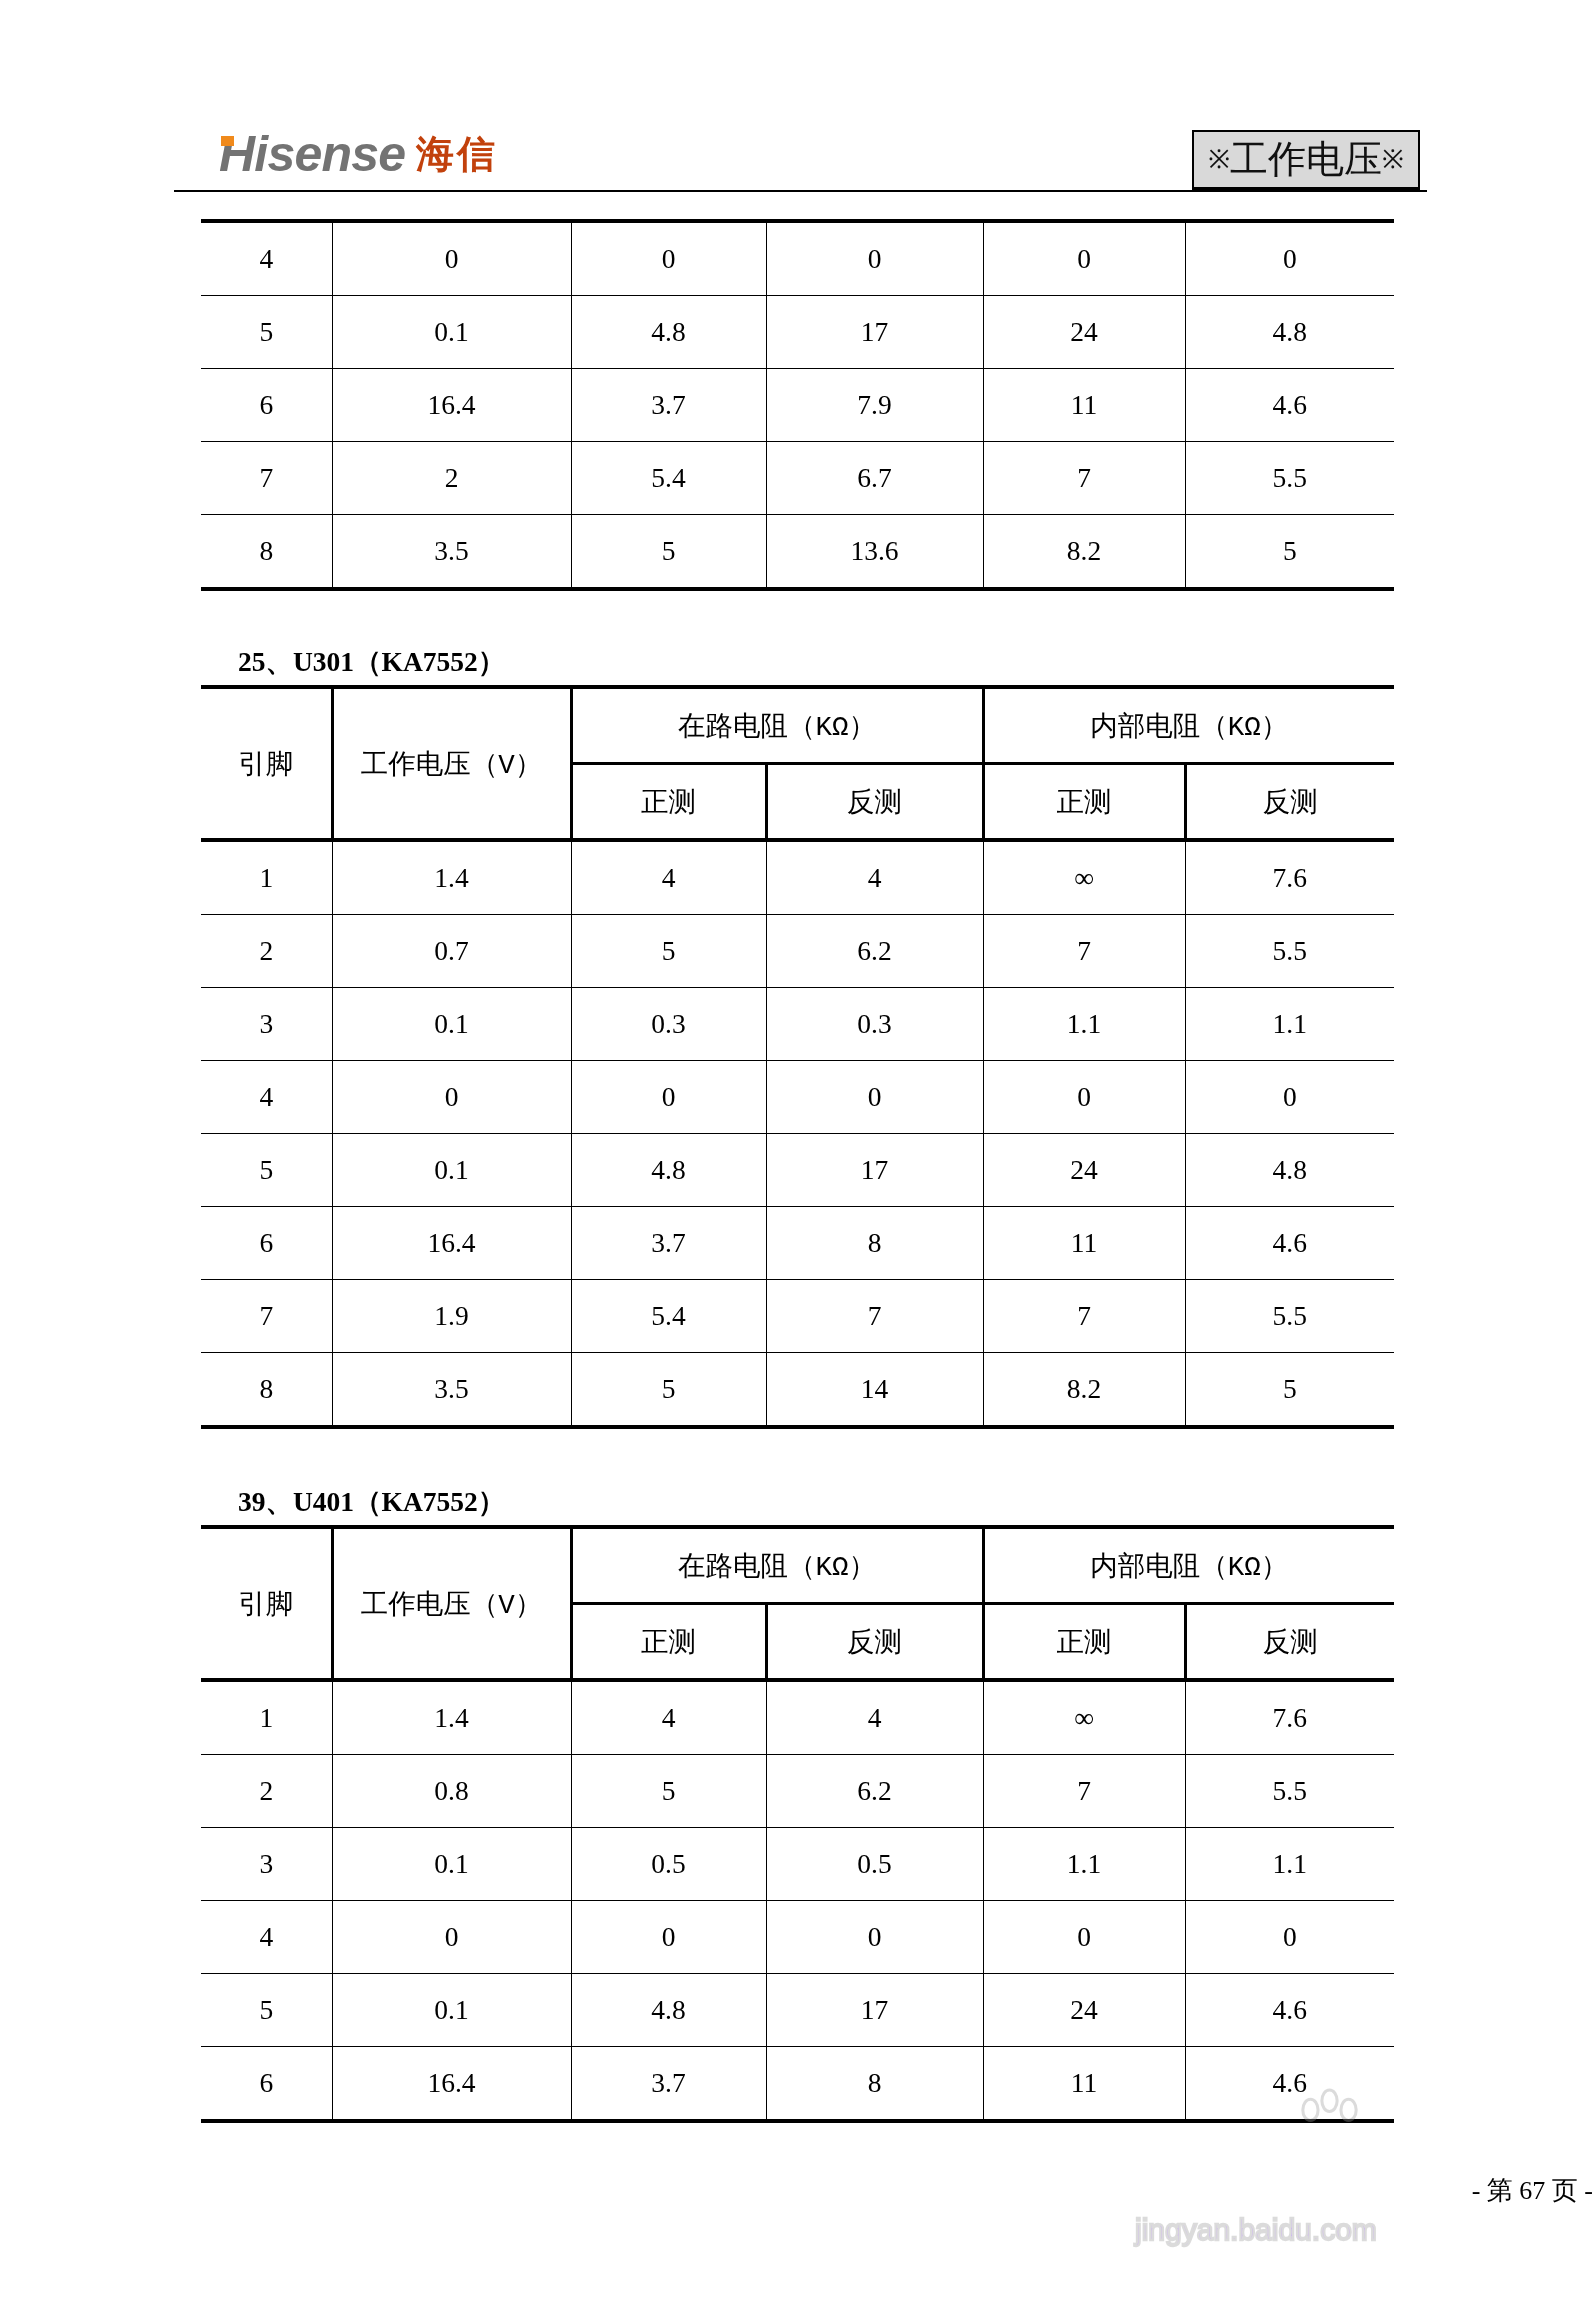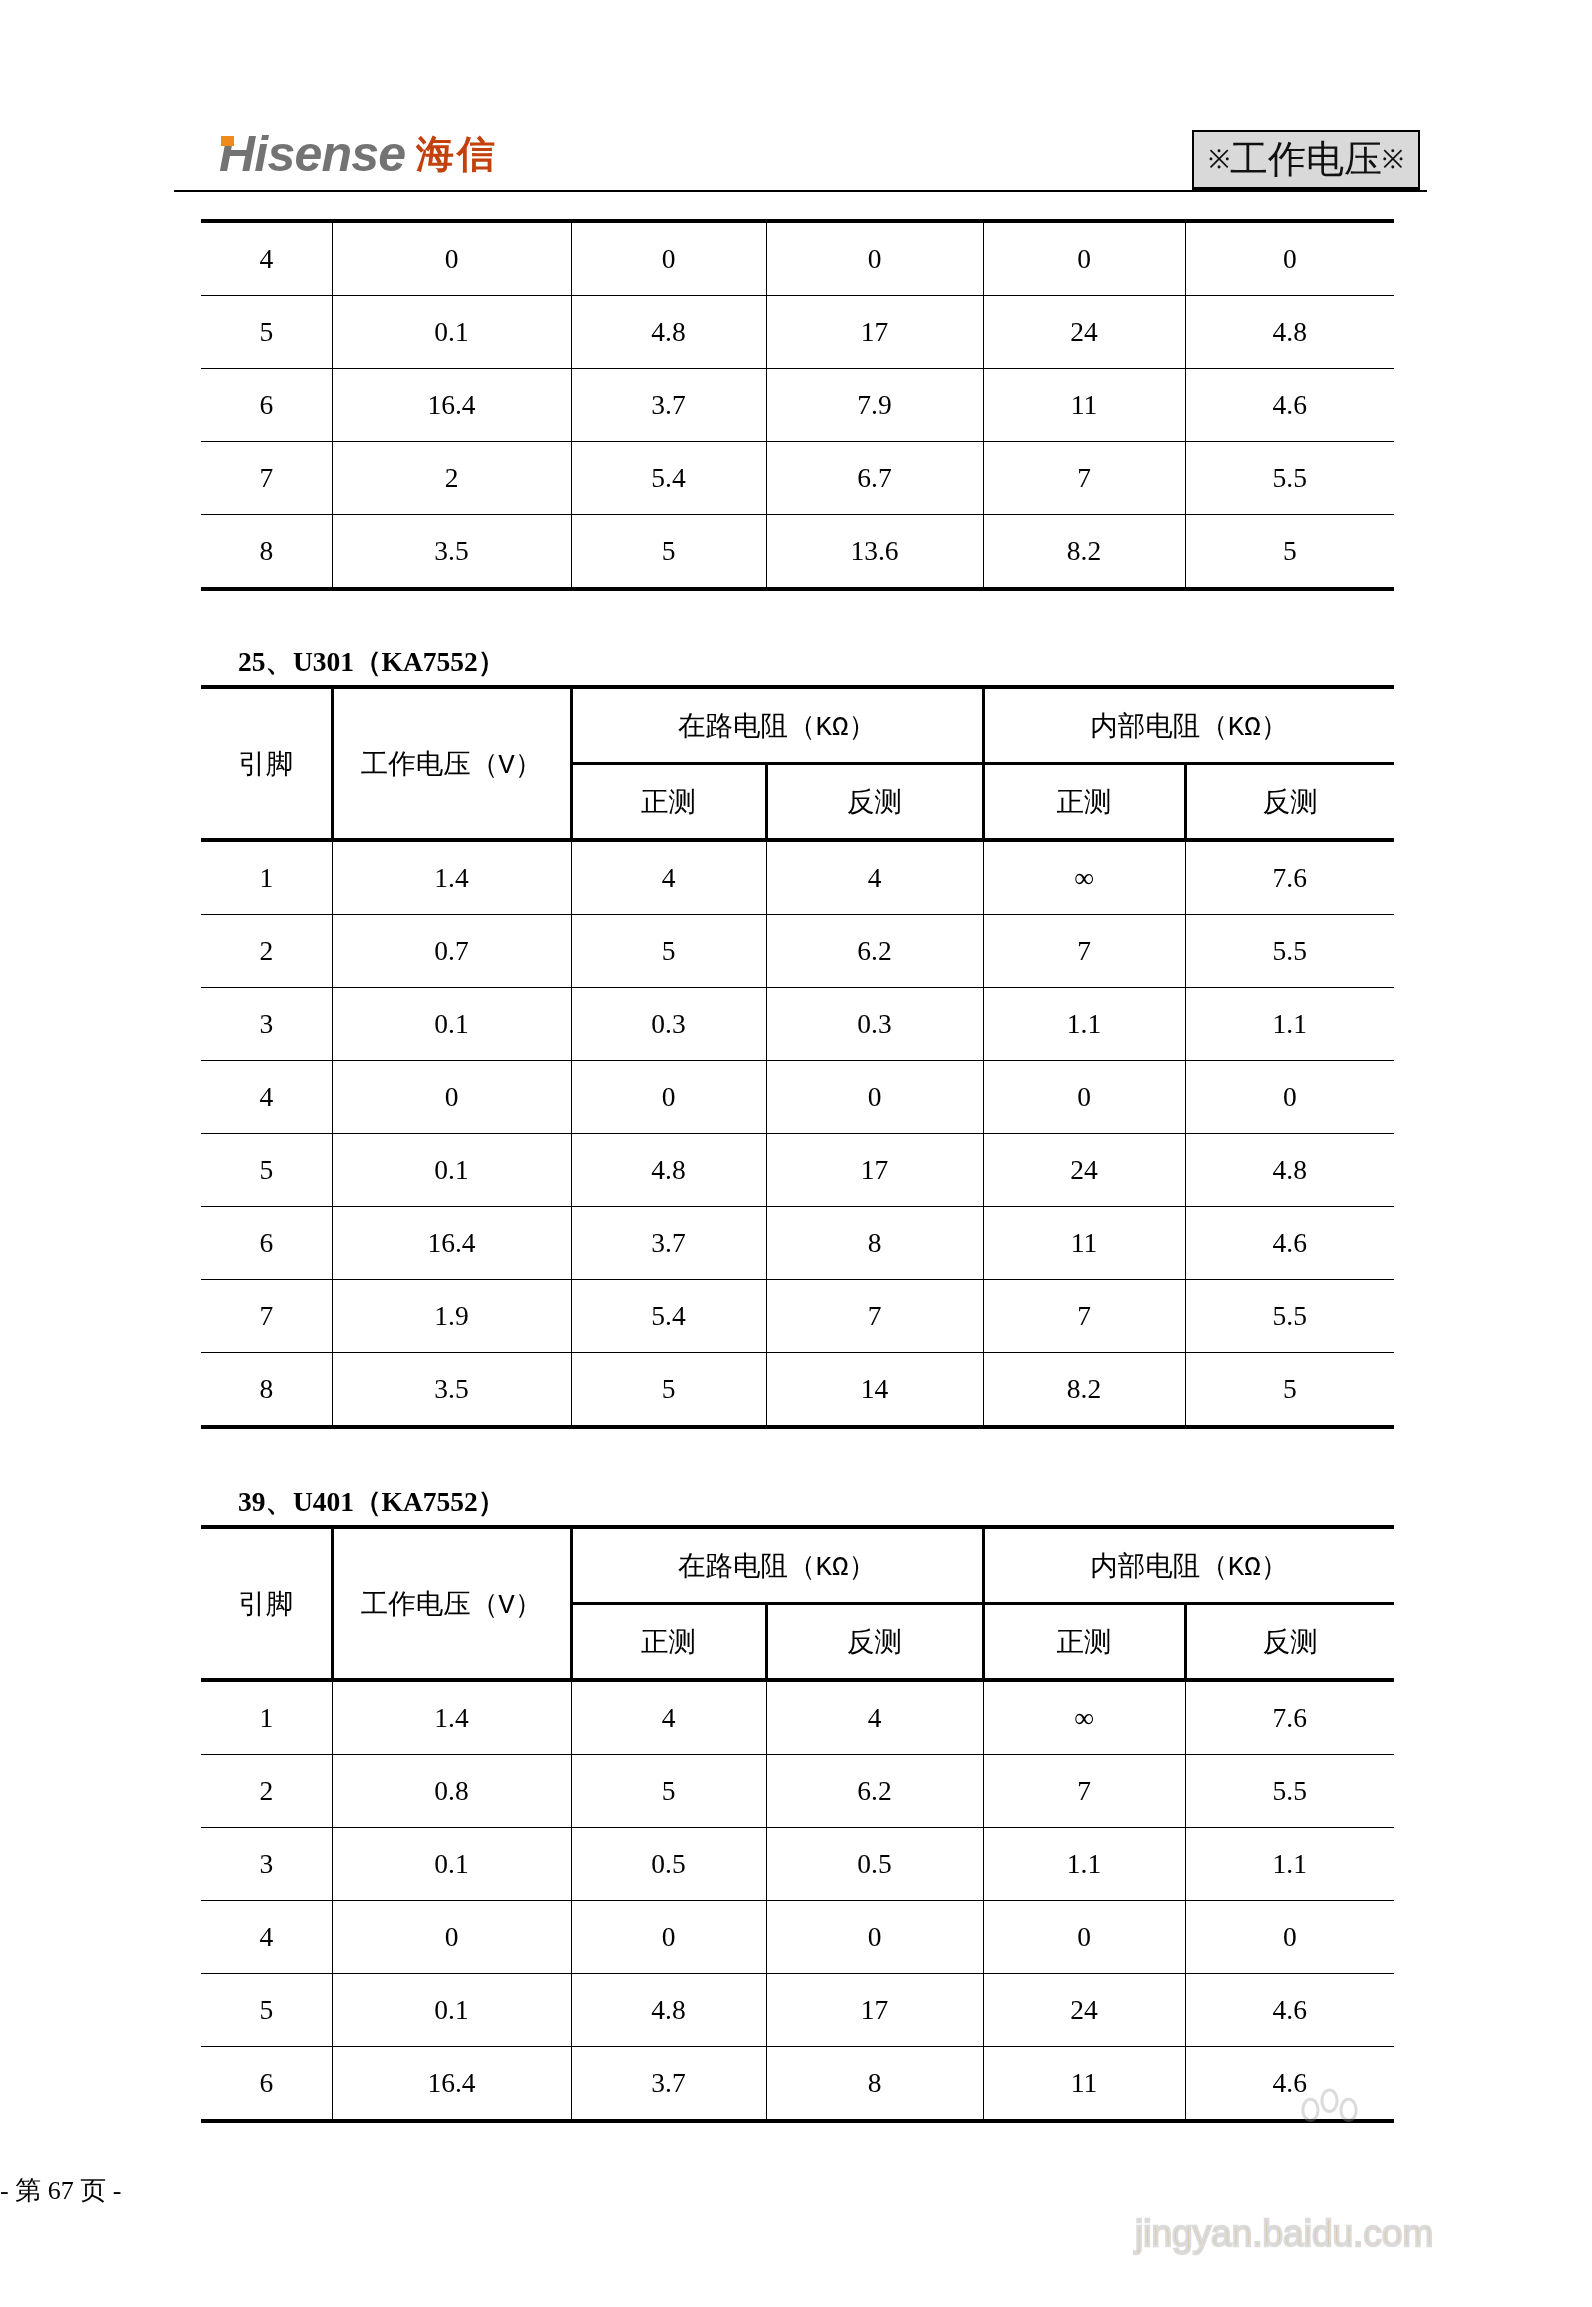--- a/index.html
+++ b/index.html
@@ -29,27 +29,27 @@
   table.grid td:first-child, table.grid th:first-child { border-left: none; }
   table.grid td:last-child, table.grid th:last-child { border-right: none; }
   table.grid tr.data td { height: 72px; border-top: 1.5px solid #000; }
   table.grid thead th { border-left-width: 3.1px; border-right-width: 3.1px; }
   table.grid thead th.h1 { height: 73px; font-family: Liberation Mono, monospace; }
   table.grid thead th.h2 { height: 73px; border-top: 3.8px solid #000; }
   table.grid .top-thick { border-top: 4.6px solid #000 !important; }
   table.grid .bot-thick { border-bottom: 4.6px solid #000 !important; }
   table.grid thead tr:last-child th, table.grid thead th.rowspan { border-bottom: 4.6px solid #000; }
 
-  .footer { position: absolute; left: 0; width: 1593px; top: 2174px; text-align: left; font-size: 26px; line-height: 34px; }
+  .footer { position: absolute; left: 0; width: 1593px; top: 2174px; text-align: right; font-size: 26px; line-height: 34px; }
 
   .watermark { position: absolute; left: 1135px; top: 2087px; width: 366px; height: 175px; opacity: 0.35; }
   .wm-main { position: absolute; left: 0; top: 30.5px; font-family: "Liberation Sans", sans-serif; font-weight: bold;
              font-size: 73px; color: #fff; -webkit-text-stroke: 3.1px #9a9a9a; letter-spacing: 1.5px; white-space: nowrap; }
   .wm-sub { position: absolute; left: 0; top: 126px; font-family: "Liberation Sans", sans-serif;
-            font-size: 37px; color: #a16207; -webkit-text-stroke: 2.3px #9a9a9a; white-space: nowrap; }
+            font-size: 30px; color: #6d28d9; -webkit-text-stroke: 2.3px #9a9a9a; white-space: nowrap; }
   .wm-paw { position: absolute; left: 160px; top: 0; width: 69px; height: 61px; }
 </style>
 </head>
 <body>
 
 <div class="logo">
   <span class="logo-en">
     <span class="logo-dot"></span>
     <span>Hisense</span>
   </span>

